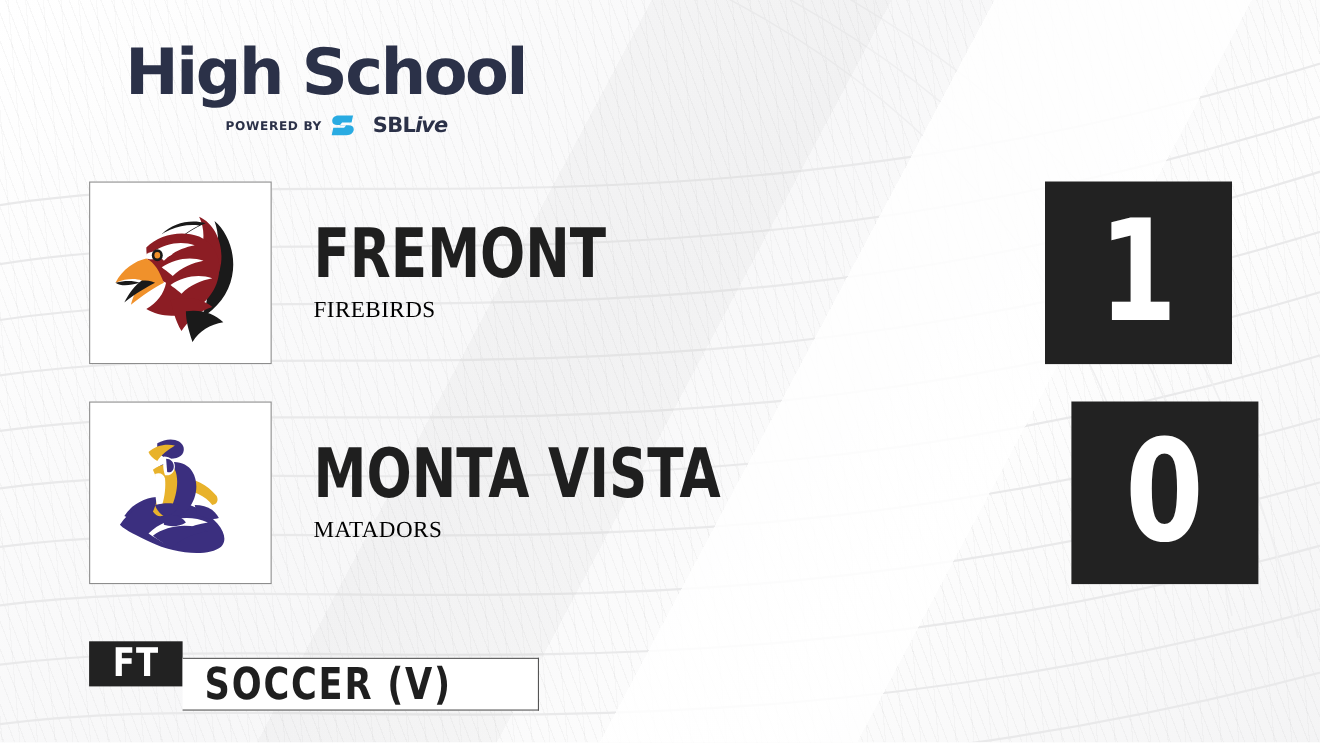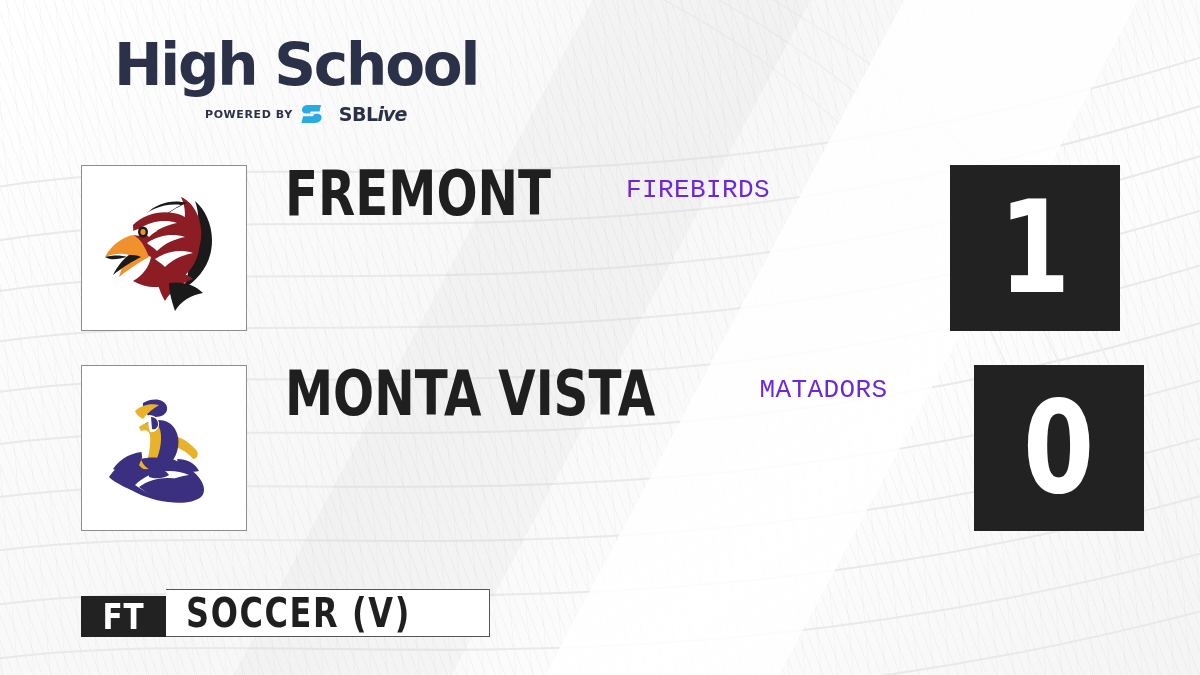--- a/index.html
+++ b/index.html
@@ -170,38 +170,39 @@
     justify-content: center;
   }
   .logo-box svg { display: block; }
 
   .team-text {
     position: absolute;
     left: 204px;
     top: 0;
     height: 166px;
     display: flex;
+    flex-direction: column;
     justify-content: center;
   }
   .team-name {
     font-family: "DejaVu Sans", sans-serif;
     font-weight: bold;
     font-size: 62px;
     line-height: .92;
     color: #1f1f1f;
     letter-spacing: 0px;
     transform: scaleX(.78);
     transform-origin: left center;
     white-space: nowrap;
   }
   .team-mascot {
-    font-family: Liberation Mono, monospace;
-    font-size: 26px;
+    font-family: Liberation Serif, serif;
+    font-size: 21px;
     font-weight: normal;
-    color: #6d28d9;
+    color: #000000;
     letter-spacing: .4px;
     margin-top: 10px;
     white-space: nowrap;
   }
 
   .score-box {
     position: absolute;
     right: 0;
     top: 0;
     width: 170px;
@@ -221,21 +222,21 @@
     letter-spacing: 0;
   }
 
   
   .status-bar {
     position: absolute;
     left: 81px;
     top: 570px;
     height: 67px;
     display: flex;
-    align-items: flex-end;
+    align-items: center;
   }
   .status-period {
     width: 85px;
     background: #222222;
     display: flex;
     align-items: center;
     justify-content: center;
   }
   .status-period-text {
     font-family: "DejaVu Sans", sans-serif;

